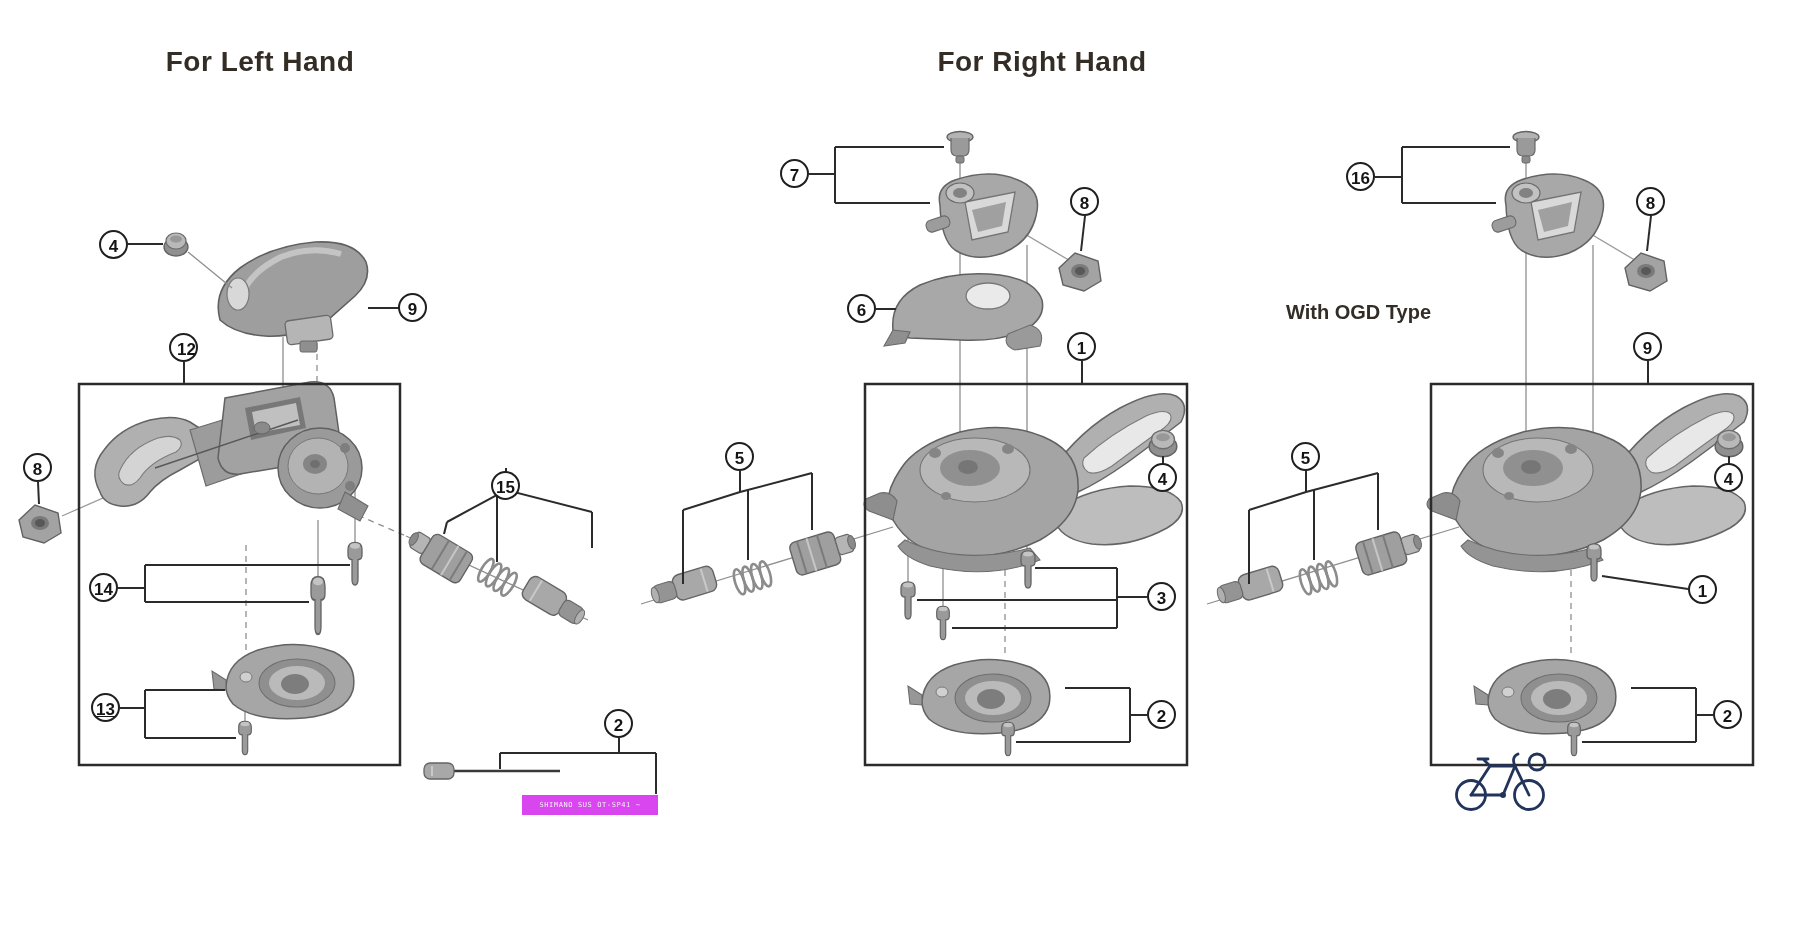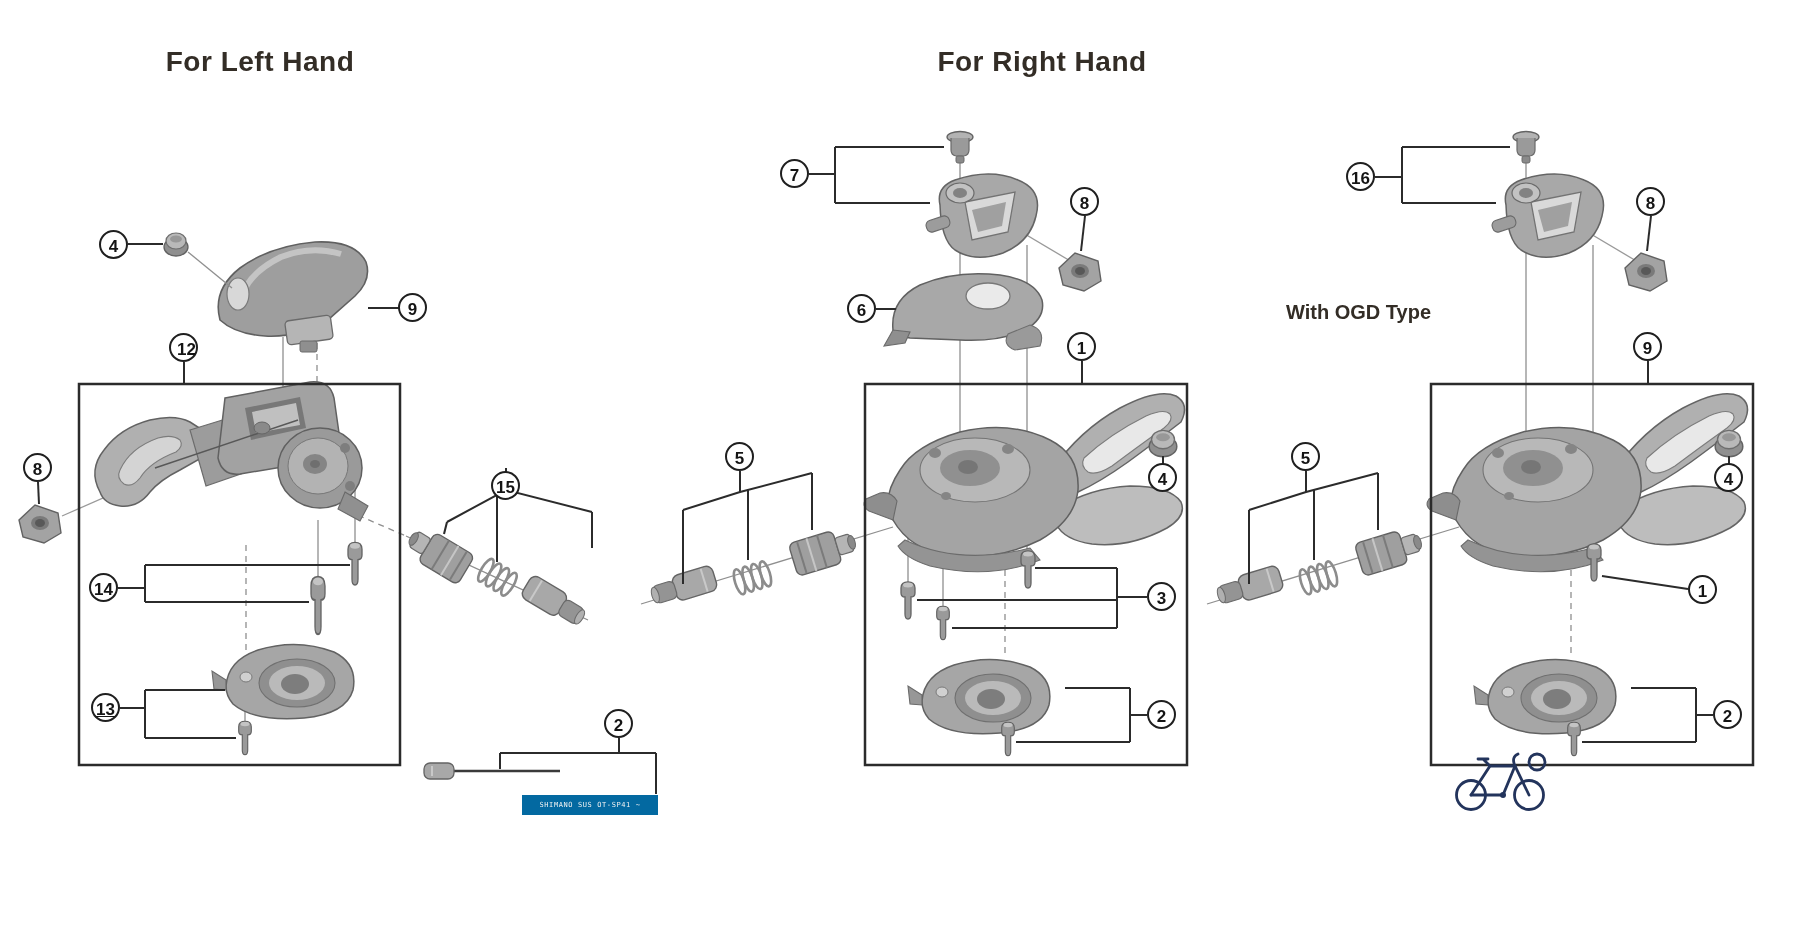--- a/index.html
+++ b/index.html
@@ -5,21 +5,21 @@
   html,body{margin:0;padding:0;background:#ffffff;}
   .stage{position:relative;width:1800px;height:935px;background:#ffffff;overflow:hidden;
          font-family:"Liberation Sans",sans-serif;}
   svg.art{position:absolute;left:0;top:0;z-index:1;}
   .title{position:absolute;font-weight:bold;font-size:28px;color:#332d26;letter-spacing:.5px;
          width:320px;text-align:center;z-index:3;}
   .ogd{position:absolute;font-weight:bold;font-size:20px;color:#332d26;width:240px;text-align:left;z-index:3;}
   .callout{position:absolute;width:29px;height:29px;border:2.5px solid #1f1f1f;border-radius:50%;
            background:#ffffff;color:#141414;font-weight:bold;font-size:17px;line-height:29px;
            text-align:center;z-index:5;box-sizing:border-box;}
-  .cable-label{position:absolute;left:522px;top:795px;width:136px;height:20px;background:#0369a1;
+  .cable-label{position:absolute;left:522px;top:795px;width:136px;height:20px;background:#d946ef;
            color:#f2f2f2;font-size:7px;letter-spacing:.6px;text-align:center;line-height:20px;
            z-index:4;font-family:"DejaVu Sans Mono",monospace;}
 </style>
 </head>
 <body>
 
 <div class="stage">
 
   <svg class="art" width="1800" height="935" viewBox="0 0 1800 935">
     <defs>

